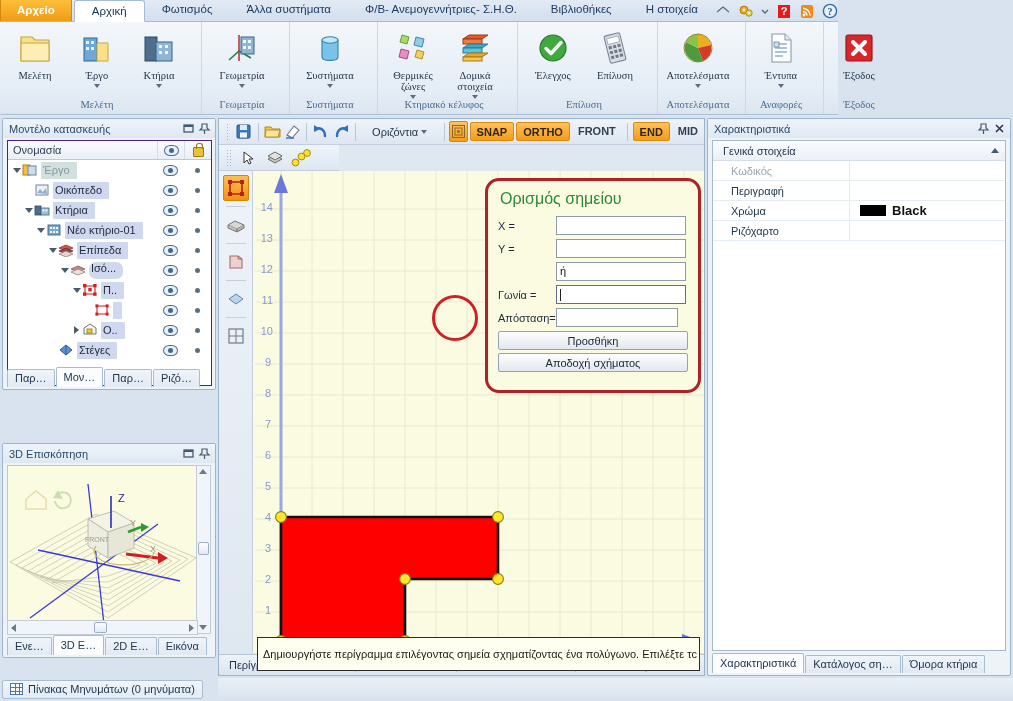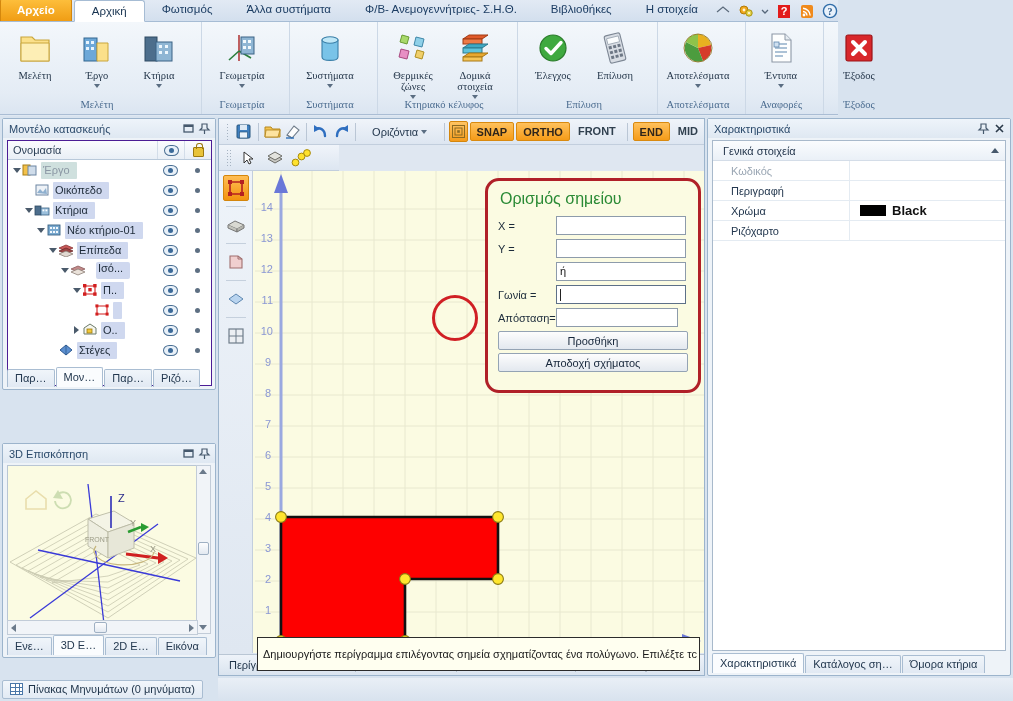--- a/index.html
+++ b/index.html
@@ -772,21 +772,21 @@
           <div class="trow">
             <div class="tlabelwrap">
               <span style="flex: 0 0 auto; width: 51px; height: 1px;"></span>
               <span class="expander">
                 <span class="chev"></span>
               </span>
               <span class="tico"><svg width="16" height="14" viewBox="0 0 16 14">
                   <path d="M1 6 L8 3 L15 6 L8 9 Z" fill="#c28a8a" stroke="#8b5c5c" stroke-width="0.8"></path>
                   <path d="M1 9 L8 6 L15 9 L8 12 Z" fill="#eae2da" stroke="#8b7e75" stroke-width="0.8"></path>
                 </svg></span>
-              <span class="sel" style="display: inline-flex; align-items: center; height: 17px; padding: 0px 7px 4px 2px; border-radius: 2px; margin-left: 7px;">
+              <span class="sel" style="display: inline-flex; align-items: center; height: 17px; padding: 0px 7px 4px 2px; border-radius: 7px;">
                 <span class="tlabel">Ισό...</span>
               </span>
             </div>
             <span class="tcell">
               <span class="eye"></span>
             </span>
             <span class="tcell">
               <span class="dot"></span>
             </span>
           </div>

